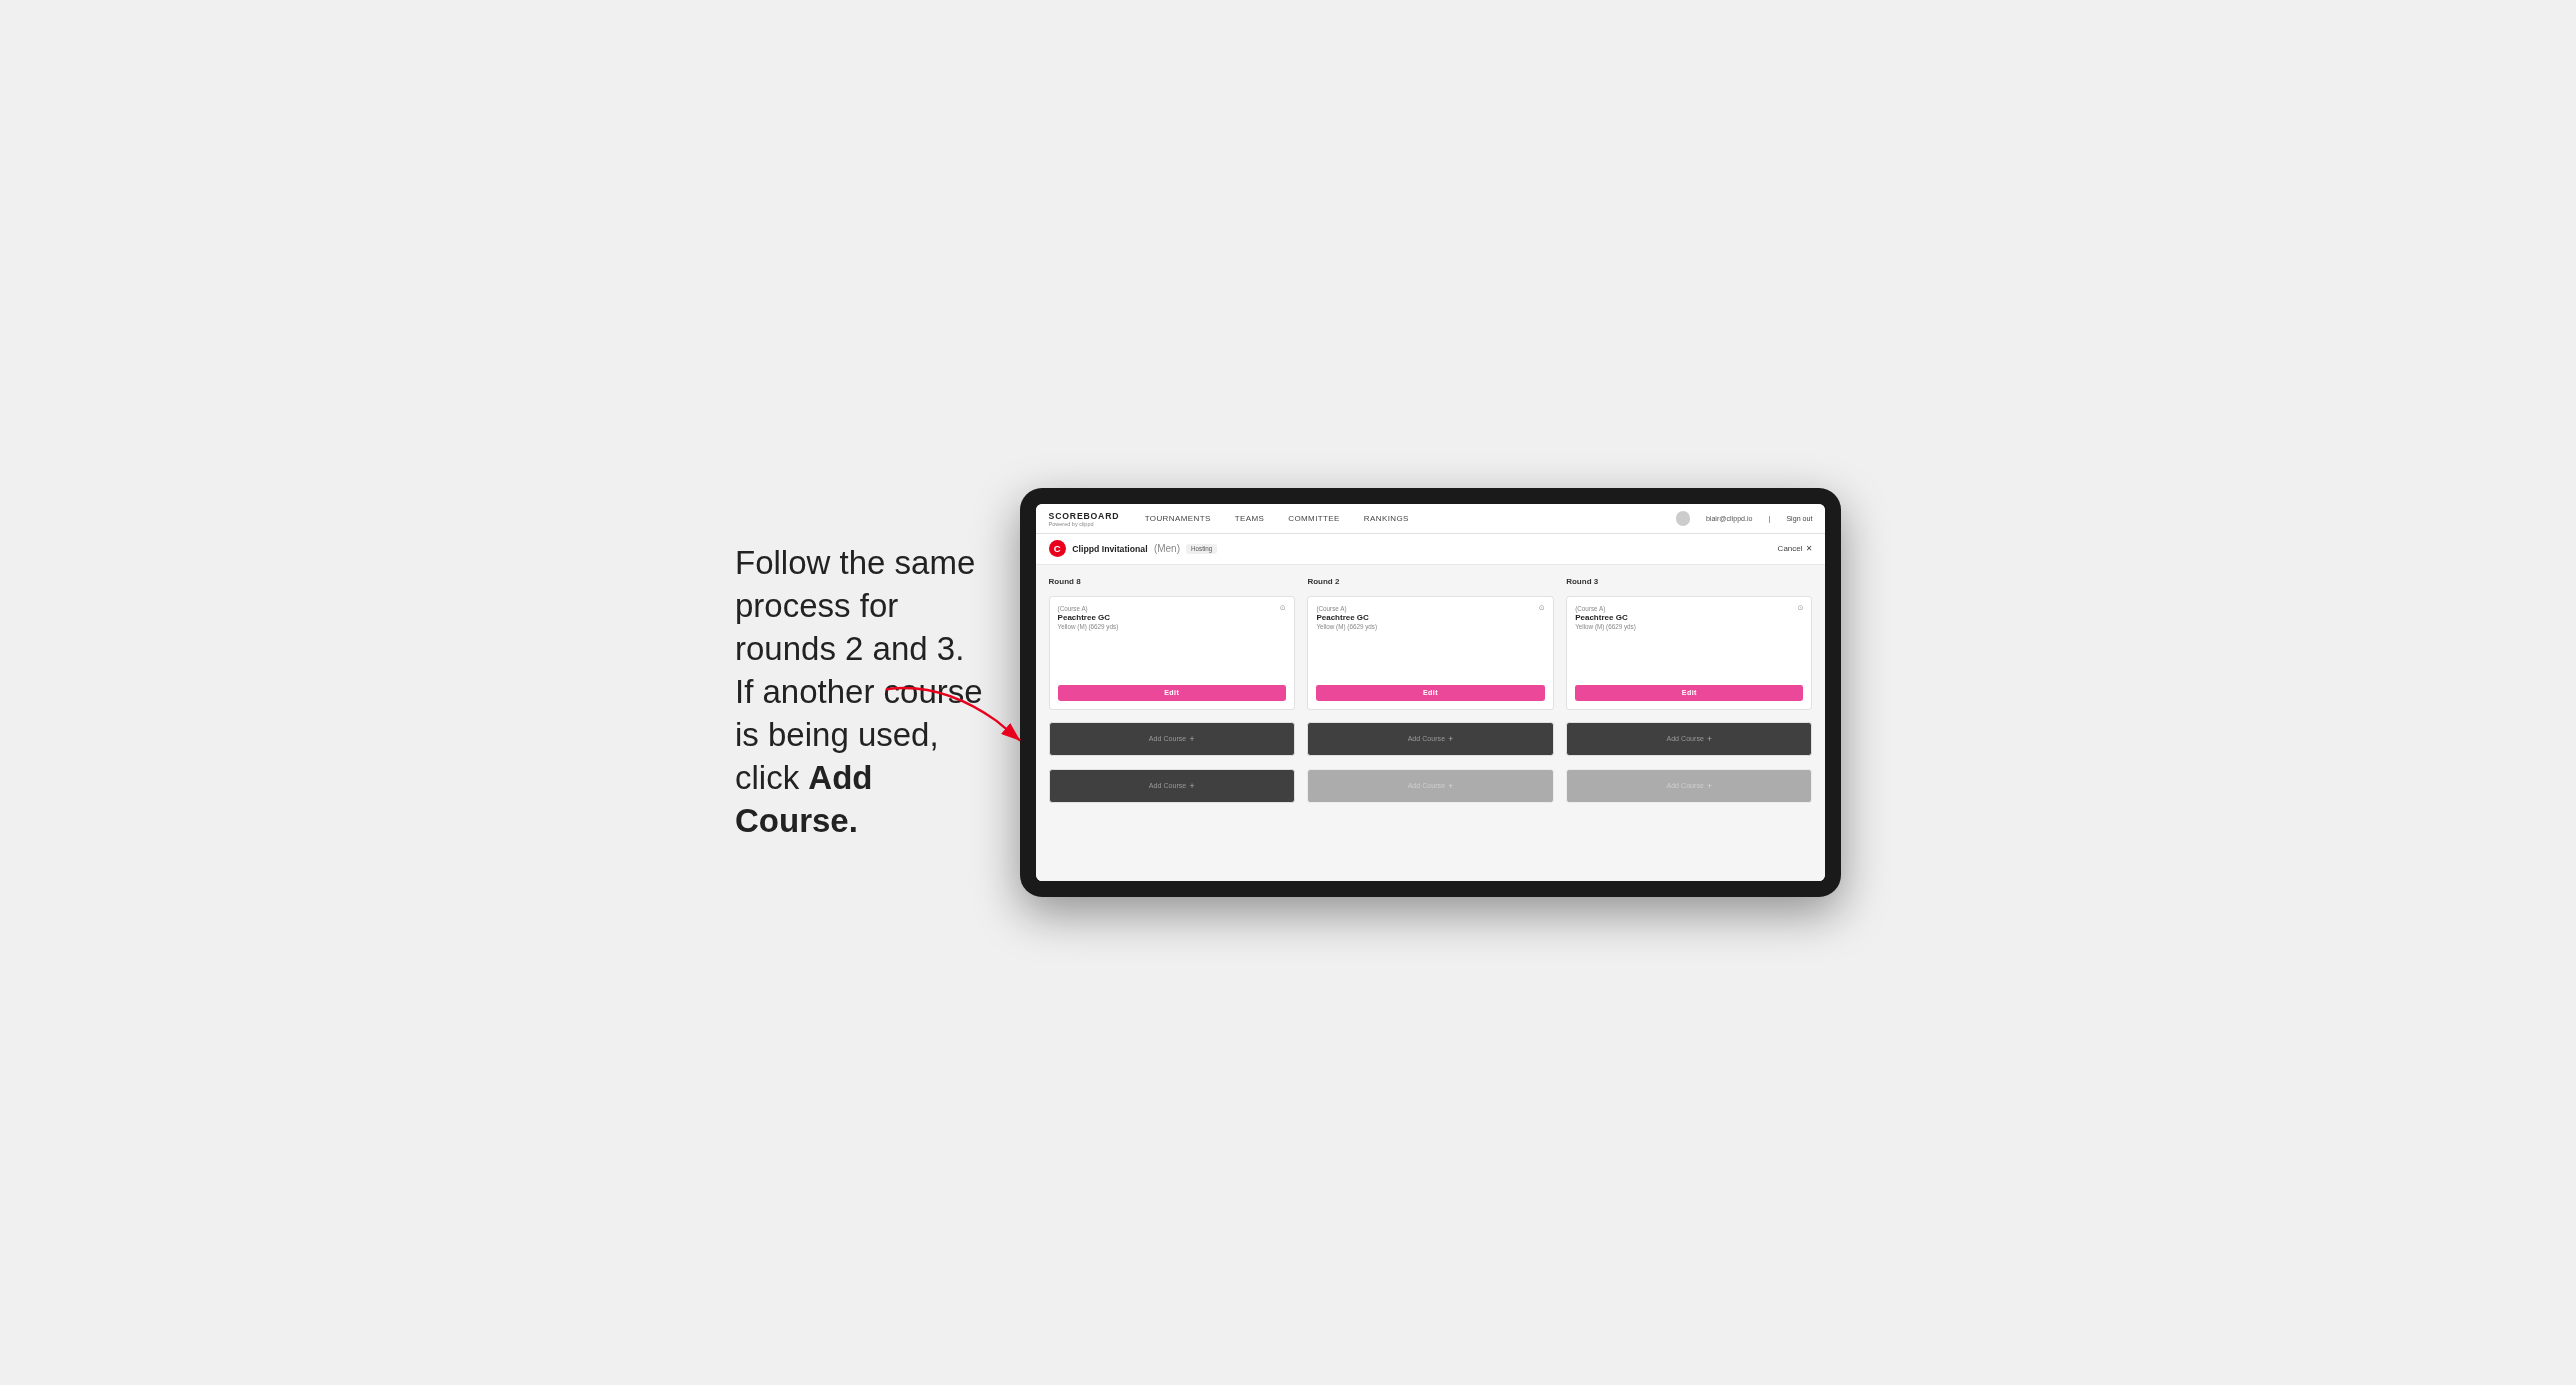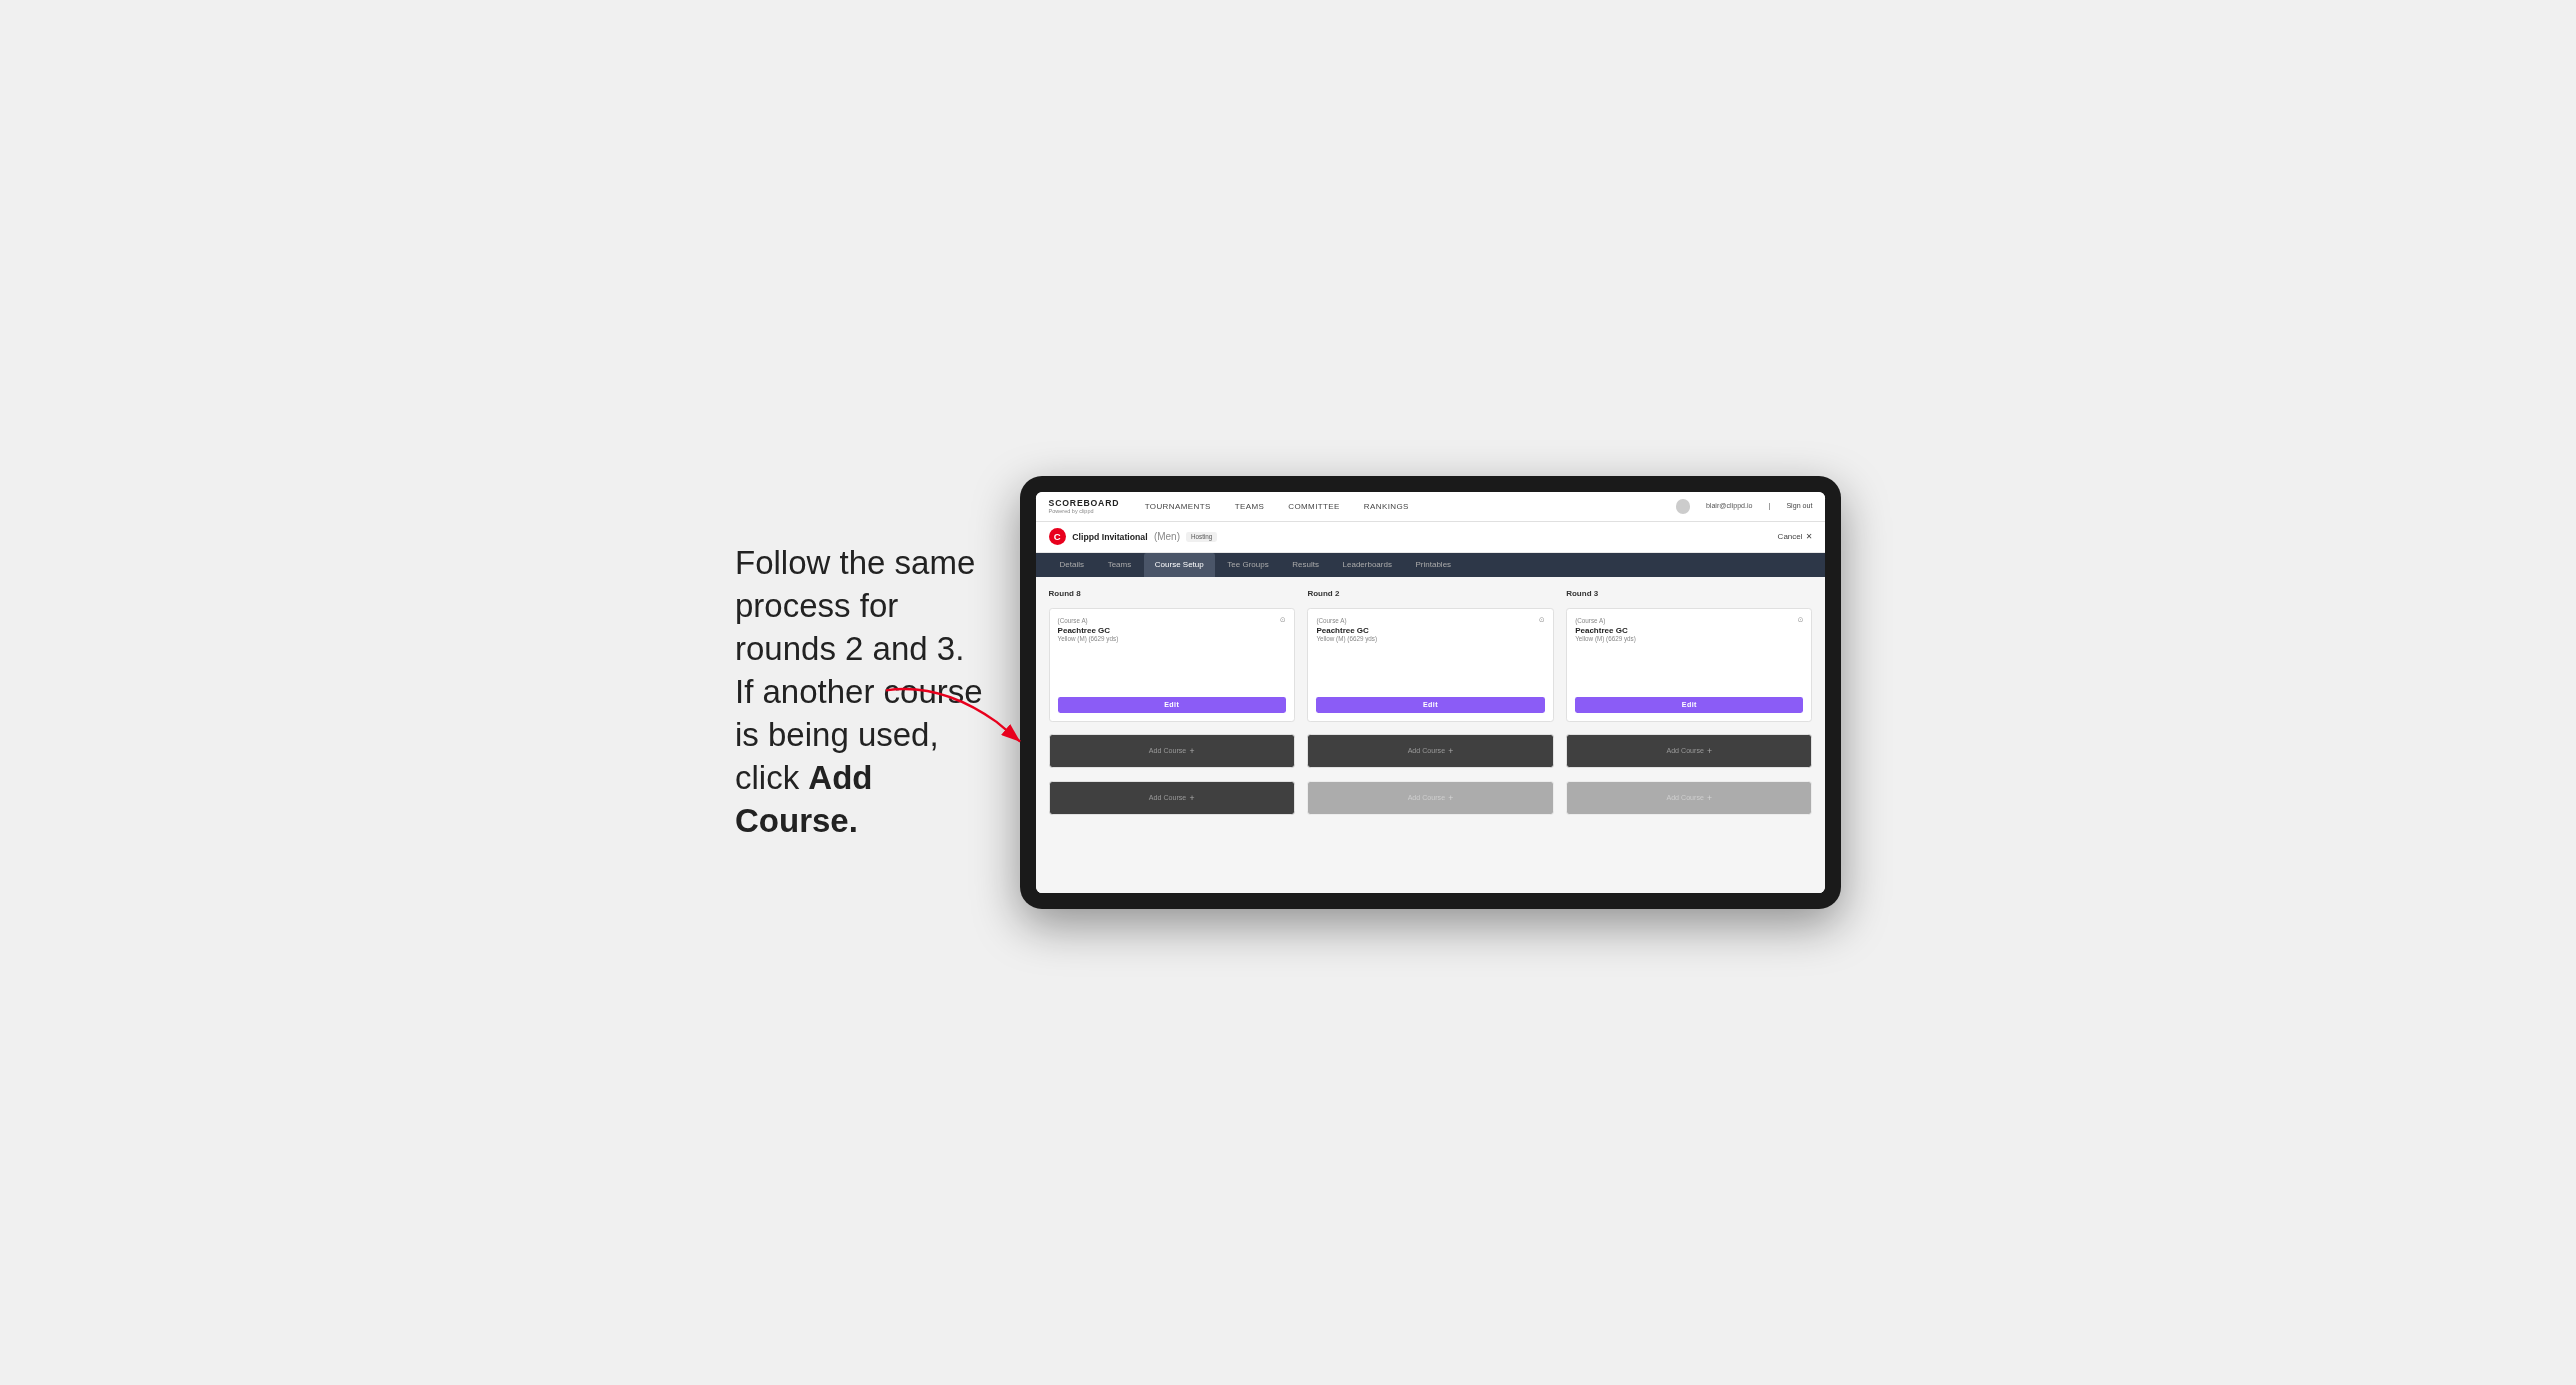--- a/index.html
+++ b/index.html
@@ -224,21 +224,21 @@
       margin-bottom: 0.8px;
     }
 
     .course-details {
       font-size: 6.3px;
       color: #888;
       margin-bottom: 6.3px;
     }
 
     .edit-btn {
-      background: #8b5cf6;
+      background: #ec4899;
       color: #fff;
       border: none;
       border-radius: 2.4px;
       padding: 4px 0;
       font-size: 7.1px;
       font-weight: 600;
       cursor: pointer;
       width: 100%;
       letter-spacing: 0.4px;
       margin-top: 48px;
@@ -331,29 +331,20 @@
           <span class="tournament-name">Clippd Invitational</span>
           <span class="tournament-type">(Men)</span>
           <span class="hosting-badge">Hosting</span>
         </div>
         <div class="cancel-btn">
           <span>Cancel</span>
           <span>✕</span>
         </div>
       </div>
 
-      <div class="tab-bar">
-        <div class="tab-item">Details</div>
-        <div class="tab-item">Teams</div>
-        <div class="tab-item active">Course Setup</div>
-        <div class="tab-item">Tee Groups</div>
-        <div class="tab-item">Results</div>
-        <div class="tab-item">Leaderboards</div>
-        <div class="tab-item">Printables</div>
-      </div>
 
       <div class="main-content">
         <div class="rounds-grid">
 
           <div class="round-column">
             <div class="round-label">Round 8</div>
             <div class="course-card">
               <div style="display:flex; justify-content:space-between; align-items:flex-start;">
                 <div>
                   <div class="course-tag">(Course A)</div>

